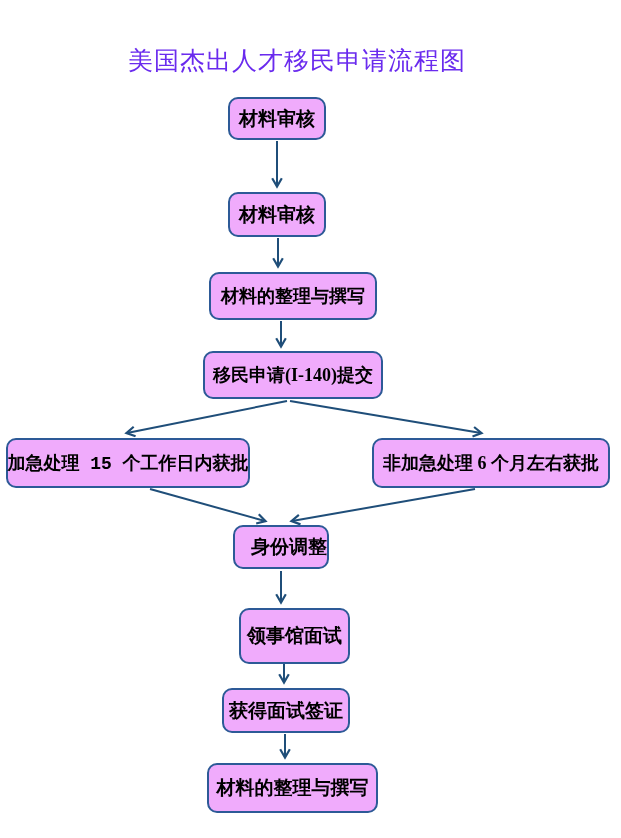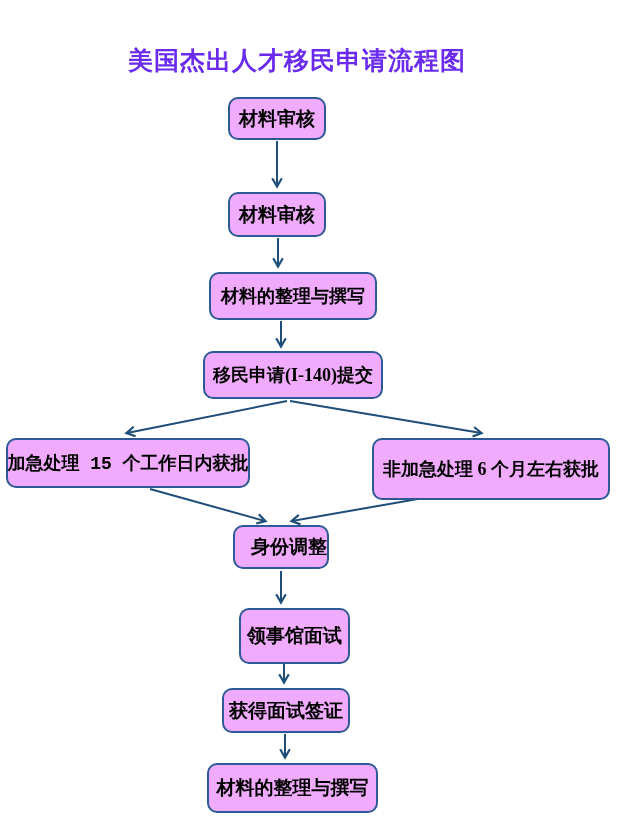--- a/index.html
+++ b/index.html
@@ -15,21 +15,21 @@
     overflow: hidden;
     font-family: "Liberation Serif", "DejaVu Serif", serif;
   }
   #page-title {
     position: absolute;
     left: 0;
     top: 44px;
     width: 594px;
     text-align: center;
     font-family: "Liberation Sans", "DejaVu Sans", sans-serif;
-    font-weight: bold;
+    font-weight: normal;
     font-size: 25px;
     letter-spacing: 1px;
     color: #6a2bee;
     white-space: nowrap;
   }
   .flow-node {
     position: absolute;
     box-sizing: border-box;
     border: 2px solid #2d5a97;
     border-radius: 10px;
@@ -42,21 +42,21 @@
     white-space: nowrap;
     text-align: center;
   }
   .fs19 { font-size: 19px; }
   .fs18 { font-size: 18px; }
   #node-material-review   { left: 228px; top:  97px; width:  98px; height: 43px; }
   #node-agreement-signing { left: 228px; top: 192px; width:  98px; height: 45px; }
   #node-material-writing  { left: 209px; top: 272px; width: 168px; height: 48px; }
   #node-i140-submission   { left: 203px; top: 351px; width: 180px; height: 48px; }
   #node-premium-processing{ left:   6px; top: 438px; width: 244px; height: 50px; font-family: Liberation Mono, monospace; }
-  #node-regular-processing{ left: 372px; top: 438px; width: 238px; height: 62px; }
+  #node-regular-processing{ left: 372px; top: 438px; width: 238px; height: 50px; }
   #node-status-adjustment { left: 233px; top: 525px; width:  96px; height: 44px; justify-content: flex-end; }
   #node-consulate-interview{ left: 229px; top: 608px; width: 111px; height: 56px; margin-left: 10px; }
   #node-interview-visa    { left: 222px; top: 688px; width: 128px; height: 45px; }
   #node-green-card        { left: 207px; top: 763px; width: 171px; height: 50px; }
   #arrow-layer {
     position: absolute;
     left: 0;
     top: 0;
     width: 621px;
     height: 838px;

